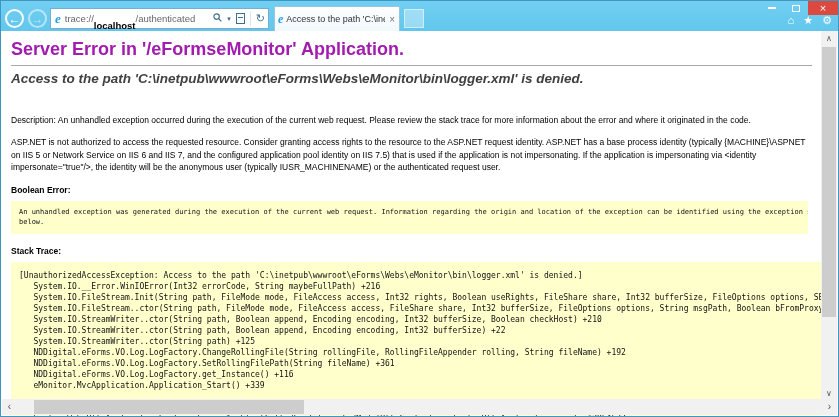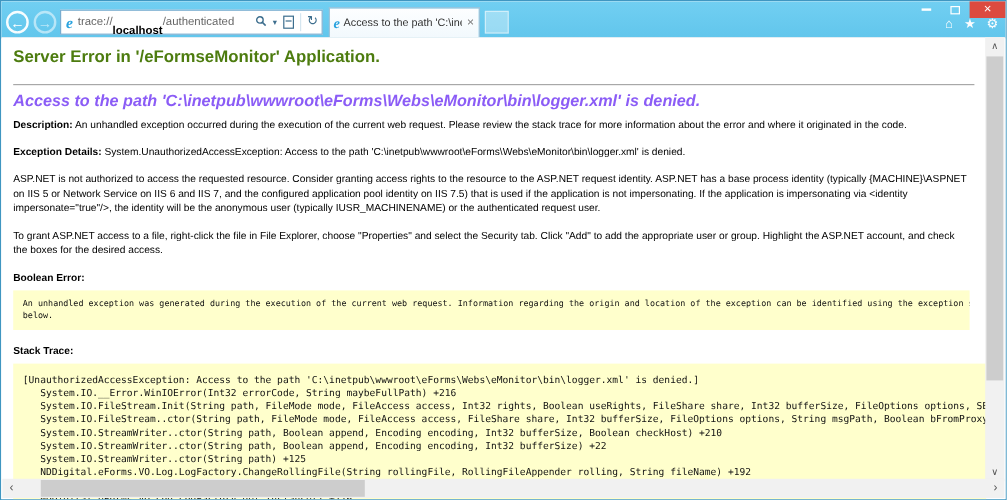--- a/index.html
+++ b/index.html
@@ -55,25 +55,25 @@
     color:#fff;font-size:10px;line-height:1;}
   .winbtn .bar{width:8px;height:2px;background:#fff;}
   .winbtn .box{width:8px;height:7px;border:1px solid #fff;box-sizing:border-box;}
   .winbtn.close{width:30px;background:#dc4a3f;font-size:11px;}
   .quickicons{position:absolute;top:14px;right:6px;display:flex;gap:9px;
     color:#fbfdfe;font-size:11px;line-height:1;}
   
   .viewport{position:absolute;top:30px;left:0;right:0;bottom:0;background:#fff;}
   .page-area{position:absolute;top:0;left:0;right:16px;bottom:0;overflow:hidden;}
   .content{padding:4px 0 0 10px;color:#000;}
-  h1.err{font-size:14px;font-weight:700;color:#4d7c0f;margin:4px 0 15px;}
+  h1.err{font-size:18px;font-weight:700;color:#a21caf;margin:4px 0 5px;}
   hr.rule{border:0;border-top:1px solid #a8a8a8;margin:0 10px 2px 0;}
-  h2.sub{font-size:13.5px;font-style:italic;font-weight:700;color:#8b5cf6;margin:5px 0 7px;}
+  h2.sub{font-size:13.5px;font-style:italic;font-weight:700;color:#404040;margin:5px 0 28px;}
   p.meta{font-size:8.5px;margin:0 14px 10px 0;line-height:1.45;}
-  p.meta b{font-weight:700;}
+  p.meta b{font-weight:400;}
   p.seclabel{font-size:8.5px;font-weight:700;margin:12px 0 0;}
   .codebox{
     background:#ffffcc;font-family:"DejaVu Sans Mono",monospace;
     white-space:pre;overflow:hidden;margin:6px 14px 0 0;color:#111;
   }
   .codebox.source{font-size:7px;line-height:9.5px;padding:7px 8px;}
   .codebox.stack{font-size:8px;line-height:11px;padding:8px;min-height:185px;margin-right:0;}
   
   .vscroll{position:absolute;top:30px;right:1px;width:16px;height:370px;background:#f1f1f1;z-index:6;}
   .vscroll .arrow{position:absolute;left:0;width:16px;height:15px;color:#555;
@@ -148,25 +148,23 @@
   <div class="viewport">
     <div class="page-area">
       <div class="content">
 
         <h1 class="err">Server Error in '/eFormseMonitor' Application.</h1>
         <hr class="rule">
         <h2 class="sub">Access to the path 'C:\inetpub\wwwroot\eForms\Webs\eMonitor\bin\logger.xml' is denied.</h2>
 
         <p class="meta"><b>Description:</b><span> An unhandled exception occurred during the execution of the current web request. Please review the stack trace for more information about the error and where it originated in the code.</span></p>
 
-        <p class="meta"><b>Exception Details:</b><span> System.UnauthorizedAccessException: Access to the path 'C:\inetpub\wwwroot\eForms\Webs\eMonitor\bin\logger.xml' is denied.</span></p>
 
         <p class="meta">ASP.NET is not authorized to access the requested resource. Consider granting access rights to the resource to the ASP.NET request identity. ASP.NET has a base process identity (typically {MACHINE}\ASPNET on IIS 5 or Network Service on IIS 6 and IIS 7, and the configured application pool identity on IIS 7.5) that is used if the application is not impersonating. If the application is impersonating via &lt;identity impersonate="true"/&gt;, the identity will be the anonymous user (typically IUSR_MACHINENAME) or the authenticated request user.</p>
 
-        <p class="meta">To grant ASP.NET access to a file, right-click the file in File Explorer, choose "Properties" and select the Security tab. Click "Add" to add the appropriate user or group. Highlight the ASP.NET account, and check the boxes for the desired access.</p>
 
         <p class="seclabel">Boolean Error:</p>
         <pre class="codebox source">An unhandled exception was generated during the execution of the current web request. Information regarding the origin and location of the exception can be identified using the exception stack trace
 below.</pre>
 
         <p class="seclabel">Stack Trace:</p>
         <pre class="codebox stack">[UnauthorizedAccessException: Access to the path 'C:\inetpub\wwwroot\eForms\Webs\eMonitor\bin\logger.xml' is denied.]
    System.IO.__Error.WinIOError(Int32 errorCode, String maybeFullPath) +216
    System.IO.FileStream.Init(String path, FileMode mode, FileAccess access, Int32 rights, Boolean useRights, FileShare share, Int32 bufferSize, FileOptions options, SECURITY_ATTRIBUTES secAttrs, String msgPath, Boolean bFromProxy, Boolean useLongPath, Boolean checkHost) +210
    System.IO.FileStream..ctor(String path, FileMode mode, FileAccess access, FileShare share, Int32 bufferSize, FileOptions options, String msgPath, Boolean bFromProxy, Boolean useLongPath, Boolean checkHost) +59

